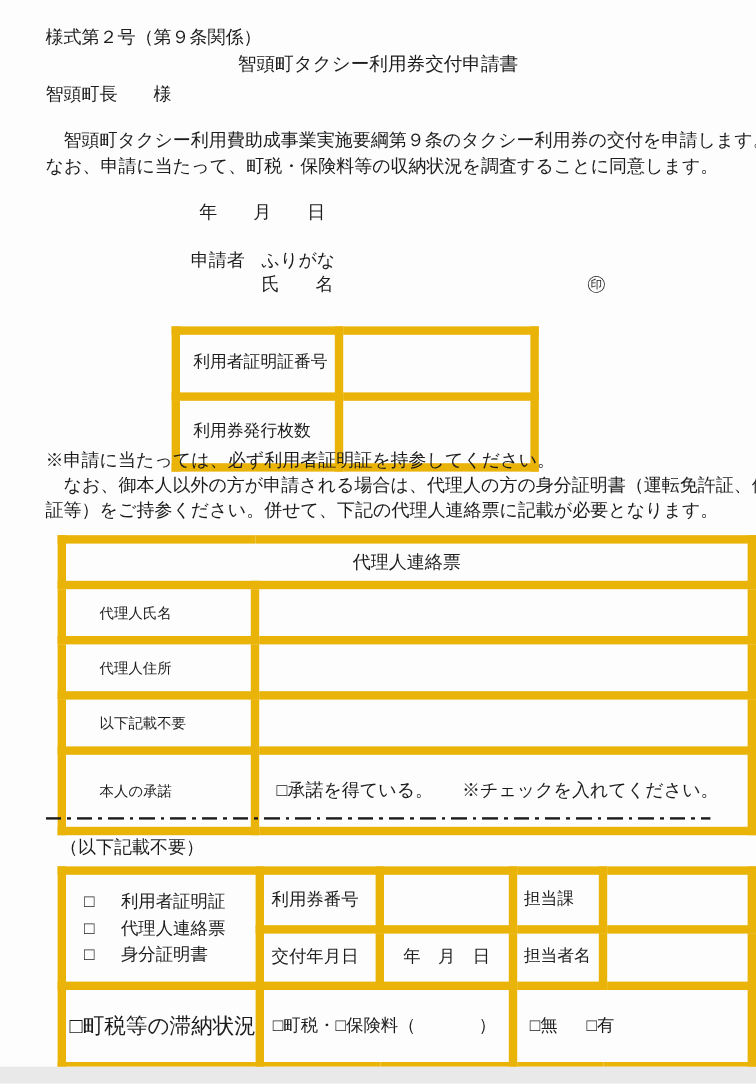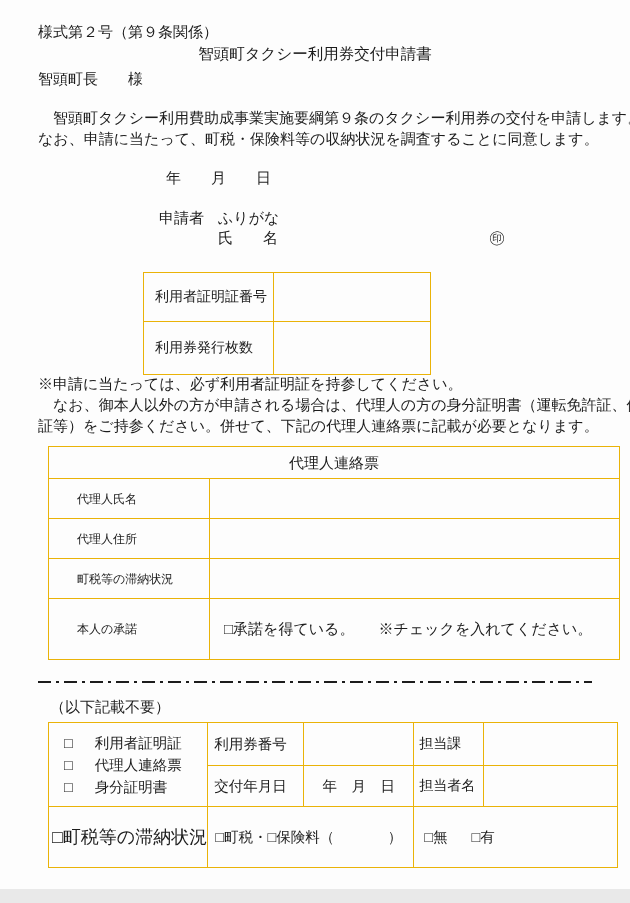--- a/index.html
+++ b/index.html
@@ -26,21 +26,21 @@
   .addr-row{left:218px;top:188px;}
   .addr-row .val{margin-left:15px;}
   .applicant-label{left:148px;top:208px;margin-left:11px;}
   .furigana-label{left:218px;top:208px;}
   .name-row{left:218px;top:228px;}
   .seal{left:489px;top:228px;font-size:16px;}
   .phone-row{left:218px;top:248px;}
   .phone-row .fmt{margin-left:18px;}
 
   table{border-collapse:collapse;table-layout:fixed;}
-  td{border:1px solid #eab308;vertical-align:middle;overflow:hidden;}
+  td{border:7px solid #eab308;vertical-align:middle;overflow:hidden;}
 
   .cert-table{left:143px;top:272px;}
   .cert-table td{font-size:14px;}
   .cert-table .lbl{width:118px;padding:0 0 0 11px;}
   .cert-table .val{width:154px;}
   .cert-table tr:nth-child(1) td{height:46px;}
   .cert-table tr:nth-child(2) td{height:50px;}
 
   .note-1{left:38px;top:374px;}
   .note-2{left:38px;top:395px;line-height:21px;}
@@ -131,21 +131,21 @@
     </tr>
     <tr class="r">
       <td class="lbl">代理人氏名</td>
       <td class="val"></td>
     </tr>
     <tr class="r">
       <td class="lbl">代理人住所</td>
       <td class="val"></td>
     </tr>
     <tr class="r">
-      <td class="lbl">町税等の滞納状況</td>
+      <td class="lbl">以下記載不要</td>
       <td class="val"></td>
     </tr>
     <tr class="consent">
       <td class="lbl">本人の承諾</td>
       <td class="val">
         <span>□</span><span>承諾を得ている。</span><span class="consent-note">※チェックを入れてください。</span>
       </td>
     </tr>
   </tbody>
     </table>

